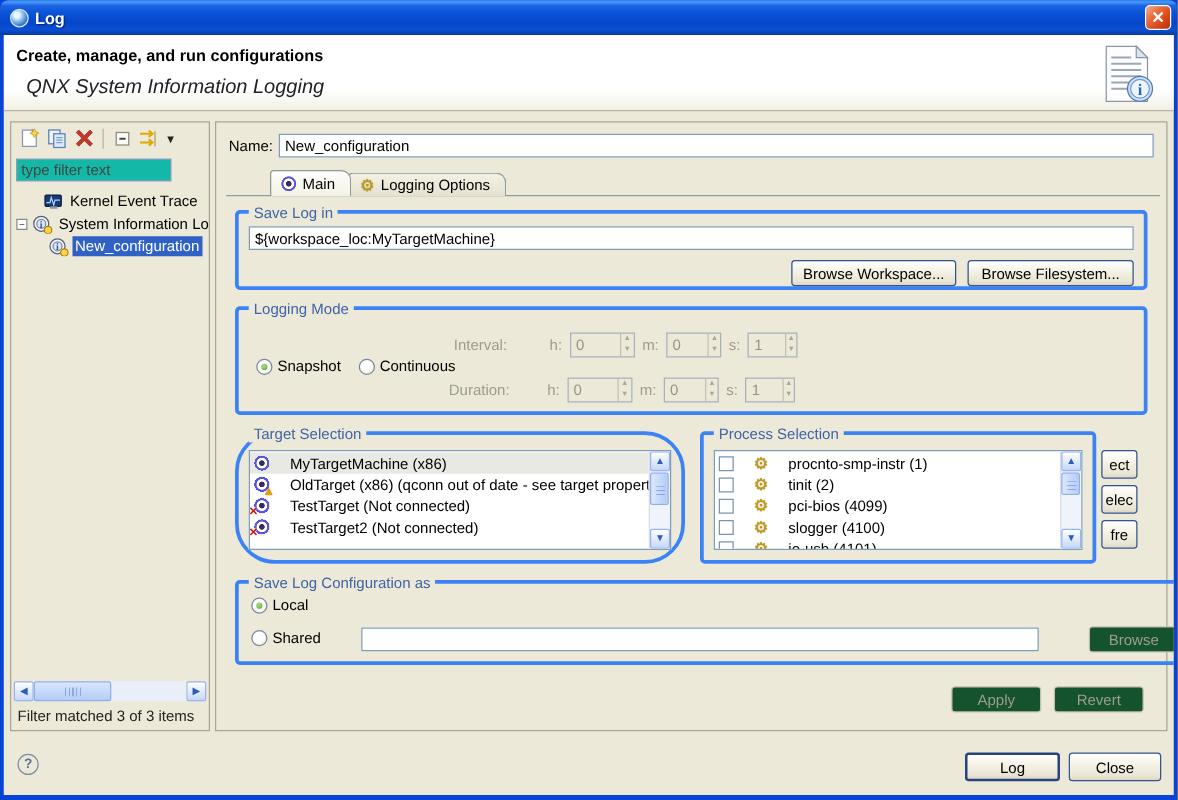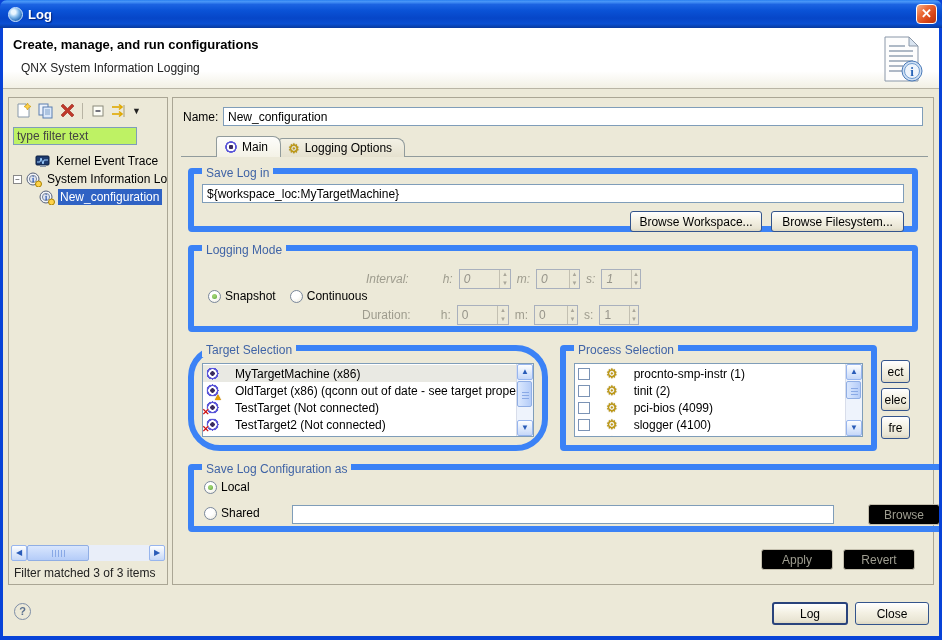--- a/index.html
+++ b/index.html
@@ -19,37 +19,37 @@
   .close-btn { position:absolute; right:5px; top:4px; width:21px; height:20px; border-radius:4px;
     background:linear-gradient(135deg,#f7b08a 0%,#ec6c39 35%,#d84315 70%,#b53410 100%);
     border:1px solid #fff; color:#fff; font-weight:bold; font-size:13px; line-height:18px; text-align:center; cursor:pointer; }
 
   .client { position:absolute; left:3px; top:28px; right:3px; bottom:4px; background:#ece9d8; overflow:hidden; }
 
   
   .banner { position:absolute; left:0; top:0; right:0; height:61px;
     background:linear-gradient(180deg,#ffffff 0%,#ffffff 72%,#f2f0e4 100%); border-bottom:1px solid #b9b5a5; }
   .banner-title { position:absolute; left:10px; top:9px; font-size:13px; font-weight:bold; }
-  .banner-sub { position:absolute; left:18px; top:33px; font-size:12px; color:#222; }
+  .banner-sub { position:absolute; left:18px; top:33px; font-size:16px; color:#222;font-style:italic; }
   .banner-icon { position:absolute; right:14px; top:6px; width:48px; height:50px; }
 
   
   .left-panel { position:absolute; left:5px; top:69px; width:160px; height:488px;
     border:1px solid #aaa695; background:#ece9d8; overflow:hidden; }
   .right-panel { position:absolute; left:169px; top:69px; width:762px; height:488px;
     border:1px solid #aaa695; background:#ece9d8; }
 
   
   .ltoolbar { position:absolute; left:0; top:0; right:0; height:25px; display:flex; align-items:center; padding-left:3px; }
   .tbtn { width:22px; height:21px; display:flex; align-items:center; justify-content:center; cursor:pointer; border-radius:2px; }
   .tsep { width:1px; height:16px; background:#b8b4a4; margin:0 4px; }
   .caret { font-size:9px; color:#222; margin-left:1px; cursor:pointer; }
 
   .filter-input { position:absolute; left:4px; top:29px; width:124px; height:18px;
-    border:1px solid #7f9db9; background:#bef264; font-family:"Liberation Sans",sans-serif; font-size:12px; color:#444; padding:1px 3px; }
+    border:1px solid #7f9db9; background:#14b8a6; font-family:"Liberation Sans",sans-serif; font-size:12px; color:#444; padding:1px 3px; }
 
   
   .tree { position:absolute; left:0; top:54px; right:0; height:390px; overflow:hidden; }
   .trow { position:relative; height:18px; display:flex; align-items:center; white-space:nowrap; overflow:hidden; cursor:pointer; }
   .trow .lbl { font-size:12px; padding:1px 3px 1px 2px; }
   .trow.sel .lbl { background:#2f62c4; color:#fff; }
   .expander { width:9px; height:9px; border:1px solid #888; background:#fff; font-size:8px; line-height:7px; text-align:center; color:#333; margin-right:4px; flex:none; }
   .ticon { width:16px; height:15px; margin-right:3px; flex:none; position:relative; }
 
   .hscroll { position:absolute; left:2px; right:2px; top:447px; height:16px; background:#ece9d8; display:flex; }
@@ -67,28 +67,28 @@
   .name-input { position:absolute; left:50px; top:9px; right:10px; height:19px; border:1px solid #7f9db9; background:#fff;
     font-family:"Liberation Sans",sans-serif; font-size:12px; padding:1px 4px; }
 
   .tabs { position:absolute; left:12px; top:38px; height:21px; display:flex; align-items:flex-end; z-index:2;padding-left:31px; }
   .tab { display:flex; align-items:center; gap:5px; padding:3px 12px 3px 8px; font-size:12px;
     border:1px solid #919b9c; border-bottom:none; border-radius:3px 8px 0 0; cursor:pointer; position:relative; }
   .tab.active { background:linear-gradient(180deg,#fdfdfb,#f4f2e6); height:21px; z-index:3; }
   .tab.inactive { background:linear-gradient(180deg,#f3f1e5,#e5e1cf); height:19px; margin-left:-2px; z-index:1; }
   .tabfold { position:absolute; left:8px; top:58px; width:747px; height:478px; border-top:1px solid #919b9c; }
 
-  .group { position:absolute; border:6px solid #3b82f6; border-radius:4px; }
+  .group { position:absolute; border:3px solid #3b82f6; border-radius:4px; }
   .gtitle { position:absolute; top:-8px; left:8px; background:#ece9d8; padding:0 4px; font-size:12px; color:#4064a6; }
 
   .xp-input { border:1px solid #7f9db9; background:#fff; font-family:"Liberation Sans",sans-serif; font-size:12px; padding:1px 4px; }
   .xp-btn { background:linear-gradient(180deg,#ffffff 0%,#f4f1e4 45%,#e9e5d4 85%,#dcd7c2 100%);
     border:1px solid #33548c; border-radius:3px; font-family:"Liberation Sans",sans-serif; font-size:12px; color:#000;
     display:flex; align-items:center; justify-content:center; cursor:pointer; }
-  .xp-btn.disabled { background:#000000; border-color:#c4bfae; color:#9e9d90; cursor:default; }
+  .xp-btn.disabled { background:#14532d; border-color:#c4bfae; color:#9e9d90; cursor:default; }
   .xp-btn.default { border:2px solid #29437c; }
 
   .radio { width:13px; height:13px; border-radius:50%; border:1px solid #7a889c; flex:none; position:relative;
     background:radial-gradient(circle at 35% 30%, #ffffff 0 40%, #ebe8da 100%); cursor:pointer; }
   .radio.checked::after { content:""; position:absolute; inset:3px; border-radius:50%;
     background:radial-gradient(circle at 40% 35%, #9ad06e 0 30%, #4f9d2d 100%); }
   .radio-row { position:absolute; display:flex; align-items:center; gap:4px; font-size:12px; }
 
   .dimlbl { color:#9e9c8e; font-size:12px; }
   .spin { display:inline-flex; border:1px solid #a9b0bd; height:20px; background:#ece9d8; }
@@ -284,21 +284,21 @@
         <span class="gtitle">Logging Mode</span>
 
         <div class="radio-row" style="left:14px; top:38px;">
           <span class="radio checked"></span>
           <span>Snapshot</span>
           <span style="width:6px;"></span>
           <span class="radio"></span>
           <span>Continuous</span>
         </div>
 
-        <div style="position:absolute; left:172px; top:18px; display:flex; align-items:center; gap:6px;font-style:italic;">
+        <div style="position:absolute; left:172px; top:18px; display:flex; align-items:center; gap:6px;">
           <span class="dimlbl">Interval:</span>
           <span style="width:22px;"></span>
           <span class="dimlbl">h:</span>
           <span class="spin" style="width:52px;">
               <span class="sv">0</span>
               <span class="sbtns">
                 <span>▲</span>
                 <span>▼</span>
               </span>
             </span>

